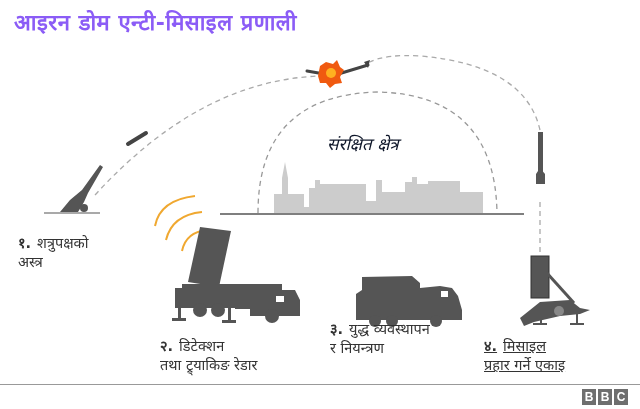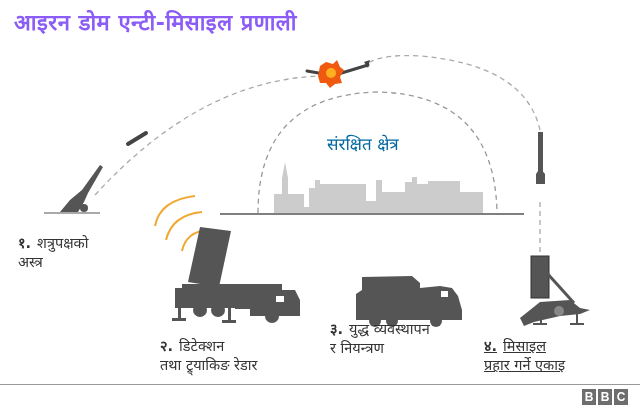--- a/index.html
+++ b/index.html
@@ -4,21 +4,21 @@
   <style>
     html, body { margin: 0; padding: 0; background: #ffffff; }
     body { width: 640px; height: 409px; position: relative; overflow: hidden;
            font-family: "DejaVu Sans", sans-serif; color: #333; }
     .title { position: absolute; left: 14px; top: 6px; font-size: 22px; font-weight: bold;
              color: #8b5cf6; white-space: nowrap; letter-spacing: 0.5px; }
     svg.art { position: absolute; left: 0; top: 0; }
     .label { position: absolute; font-size: 14.5px; color: #333; text-align: left;
              line-height: 19px; white-space: nowrap; }
     .label .num { font-weight: bold; margin-right: 6px; }
-    .zone-label { position: absolute; left: 327px; top: 132px; font-size: 17px; color: #0369a1; white-space: nowrap; }
+    .zone-label { position: absolute; left: 327px; top: 132px; font-size: 17px; color: #0f172a; white-space: nowrap; font-style: italic; }
     .footer-line { position: absolute; left: 0; top: 384px; width: 640px; height: 1px; background: #999; }
     .bbc { position: absolute; right: 12px; top: 389px; display: flex; gap: 2px; }
     .bbc span { display: inline-block; width: 14px; height: 16px; background: #6e6e6e; color: #fff;
                 font-size: 12px; font-weight: bold; text-align: center; line-height: 16px;
                 font-family: "Liberation Sans", sans-serif; }
   </style>
 </head>
 <body>
 
 <div class="title">आइरन डोम एन्टी-मिसाइल प्रणाली</div>

